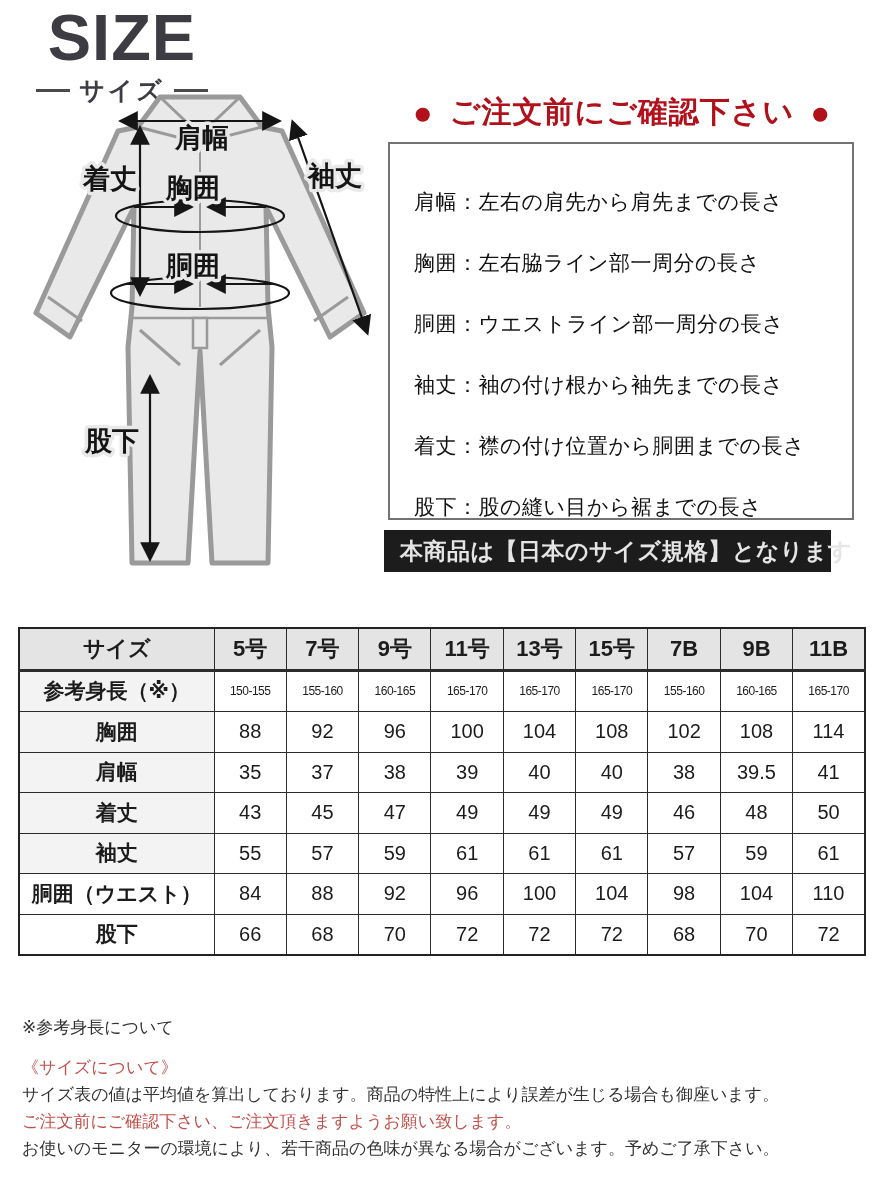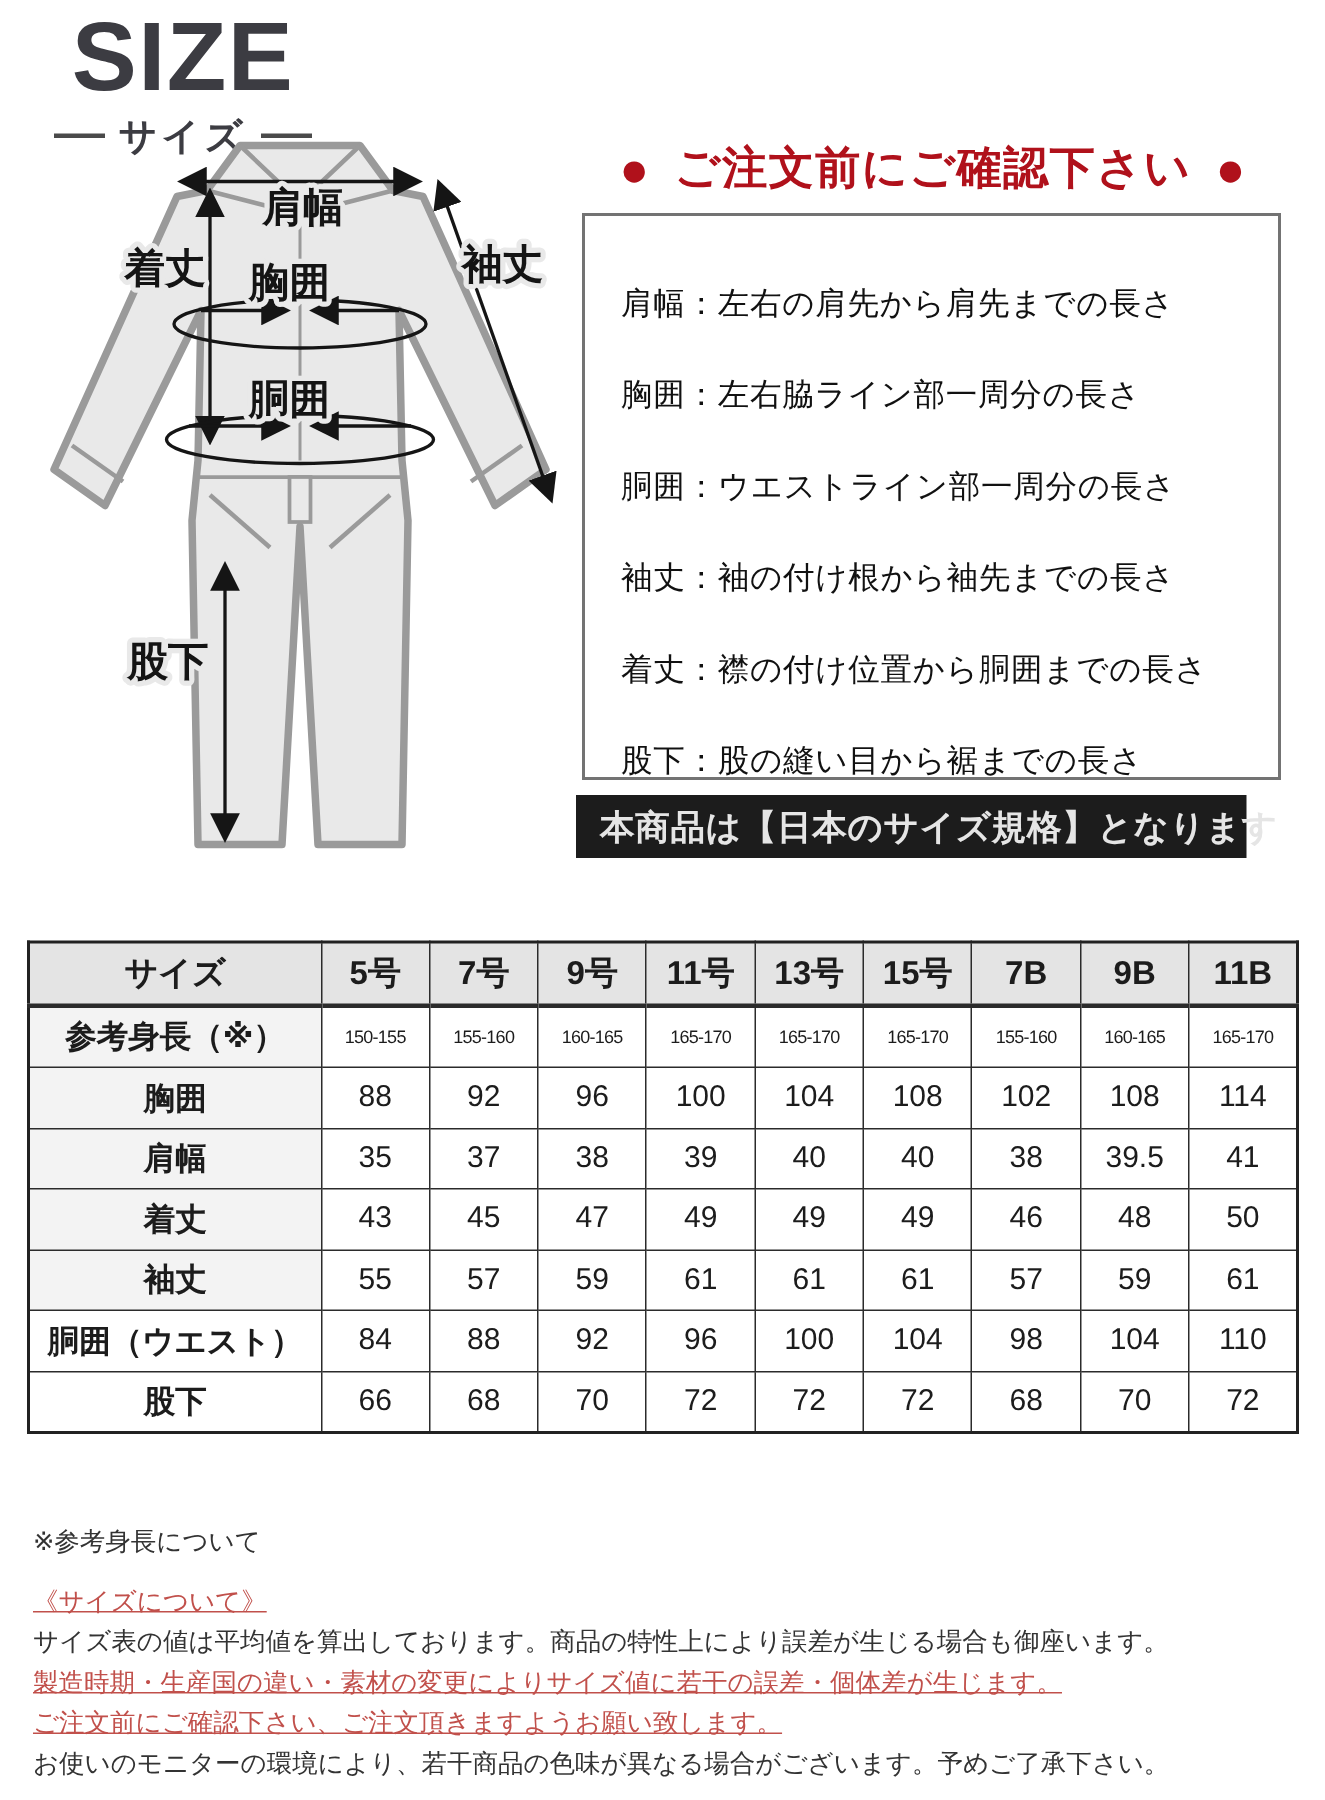--- a/index.html
+++ b/index.html
@@ -48,21 +48,21 @@
   .size-table thead th{
     background:var(--table-header-bg,#e4e4e4);font-size:22px;font-weight:bold;border-bottom-width:3px;
   }
   .size-table tbody th{font-size:21px;font-weight:bold;background:#ffffff;}
   .size-table tbody th.shaded{background:var(--label-cell-bg,#f3f3f3);}
   .size-table td{font-size:20px;font-weight:normal;background:#ffffff;}
   .size-table tr.small td{font-size:12px;letter-spacing:-.5px;}
   
   .footnotes{position:absolute;left:22px;top:1014px;width:848px;font-size:17px;line-height:27px;color:#333;}
   .footnote{white-space:nowrap;}
-  .footnote.red{color:var(--note-red,#c1504b);text-decoration:underline;}
+  .footnote.red{color:var(--note-red,#c1504b);}
   .footnote.indent{padding-left:7px;}
   .footnote.gap{margin-top:13px;}
 </style>
 </head>
 <body>
 
 <div class="page">
 
   <div class="logo">
     <div class="logo-title">SIZE</div>
@@ -239,18 +239,17 @@
           <td>70</td>
           <td>72</td>
         </tr>
       </tbody>
     </table>
 
   <div class="footnotes">
     <div class="footnote black">※参考身長について</div>
     <div class="footnote gap red">《サイズについて》</div>
     <div class="footnote black">サイズ表の値は平均値を算出しております。商品の特性上により誤差が生じる場合も御座います。</div>
-    <div class="footnote red">製造時期・生産国の違い・素材の変更によりサイズ値に若干の誤差・個体差が生じます。</div>
     <div class="footnote red">ご注文前にご確認下さい、ご注文頂きますようお願い致します。</div>
     <div class="footnote black">お使いのモニターの環境により、若干商品の色味が異なる場合がございます。予めご了承下さい。</div>
   </div>
 
 </div>
 
 </body></html>

